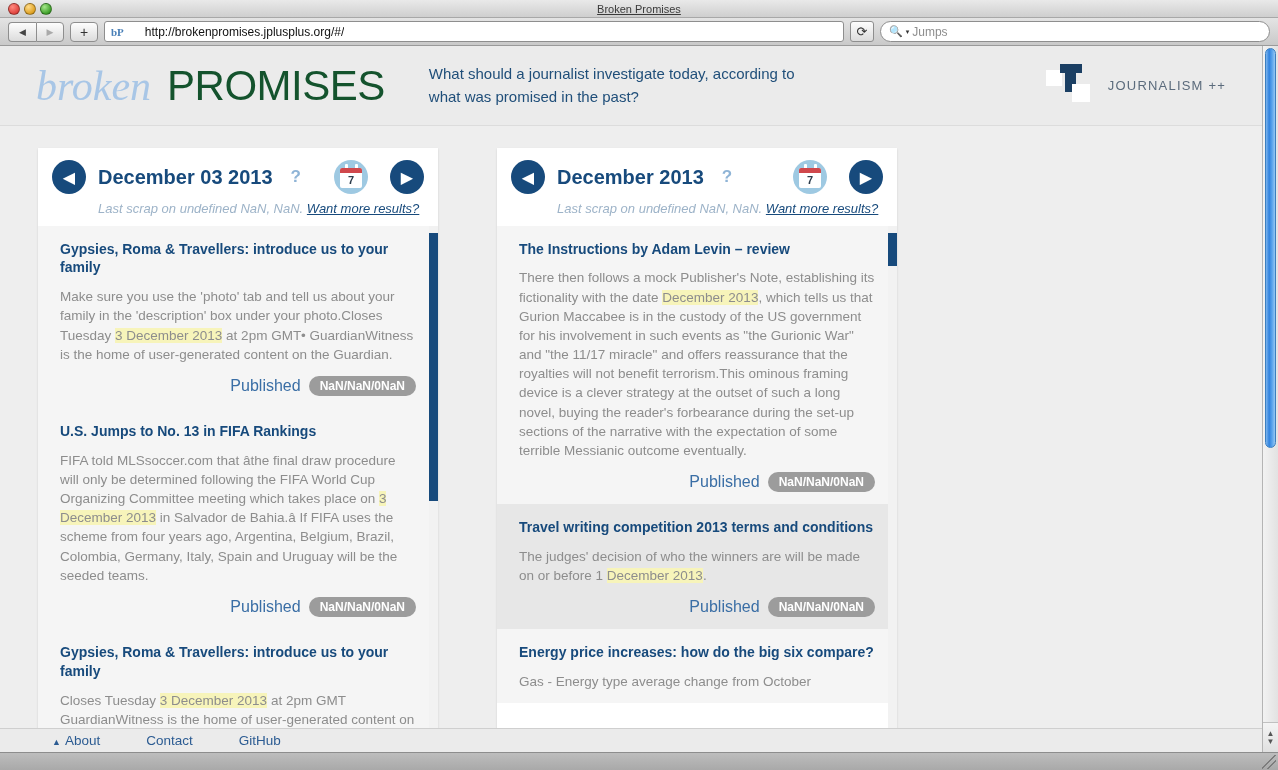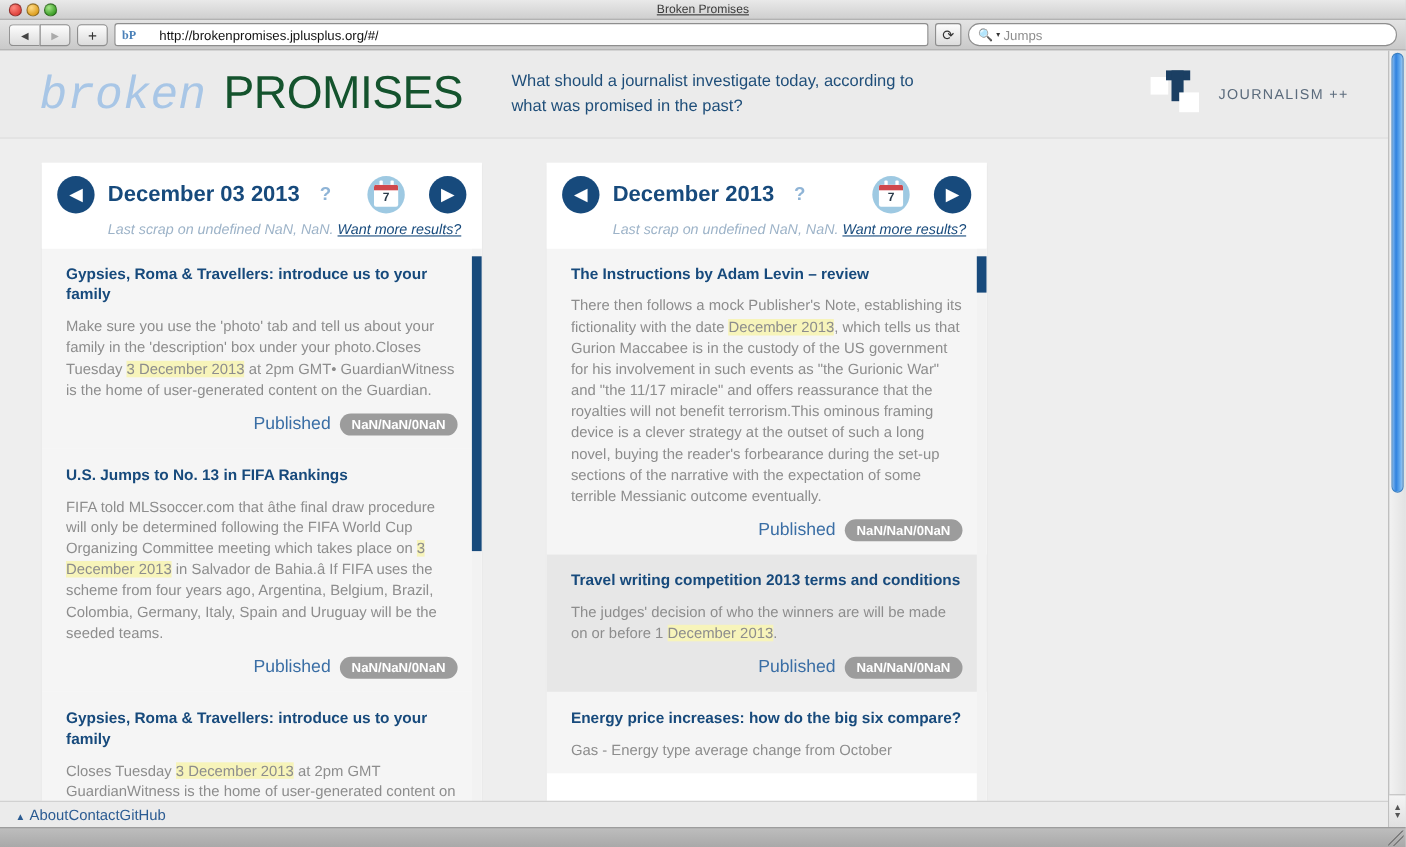--- a/index.html
+++ b/index.html
@@ -105,21 +105,21 @@
   .vbtns span { font-size: 8px; color: #555; line-height: 7px; }
 
   
   .site-header {
     height: 80px; background: #ebebeb;
     border-bottom: 1px solid #dcdcdc;
     display: flex; align-items: center; padding: 0 36px;
   }
   .logo { font-size: 42px; line-height: 1; white-space: nowrap; }
   .logo .broken {
-    font-family: Liberation Mono, monospace; font-style: italic;
+    font-family: Liberation Serif, serif; font-style: italic;
     color: #a8c6e6; font-weight: normal;
   }
   .logo .promises {
     font-family: "Liberation Sans", sans-serif; font-weight: normal;
     color: #14532d; letter-spacing: -0.5px; margin-left: 16px;
   }
   .tagline {
     margin-left: 44px; font-size: 15px; color: #1f4e79; line-height: 1.5;
     max-width: 380px;
   }
@@ -200,21 +200,21 @@
   .col-scroll {
     position: absolute; top: 0; right: 0; width: 9px; height: 100%;
     background: #f2f2f2;
   }
   .col-scroll .thumb { position: absolute; left: 0; width: 9px; background: #174a7c; }
 
   
   .site-footer {
     position: absolute; left: 0; right: 0; bottom: 0; height: 24px;
     background: #ebebeb; border-top: 1px solid #cfcfcf;
-    display: flex; align-items: center; padding-left: 14px; 
+    display: flex; align-items: center; padding-left: 52px; gap: 46px;
   }
   .site-footer a { font-size: 13.5px; color: #2b5b92; text-decoration: none; }
   .caretup { color: #2b5b92; font-size: 9px; margin-right: 4px; }
 
   
   .statusbar {
     height: 18px; background: linear-gradient(#bdbdbd,#a9a9a9);
     border-top: 1px solid #8d8d8d; position: relative;
   }
   .grip { position: absolute; right: 2px; bottom: 1px; width: 14px; height: 14px;

